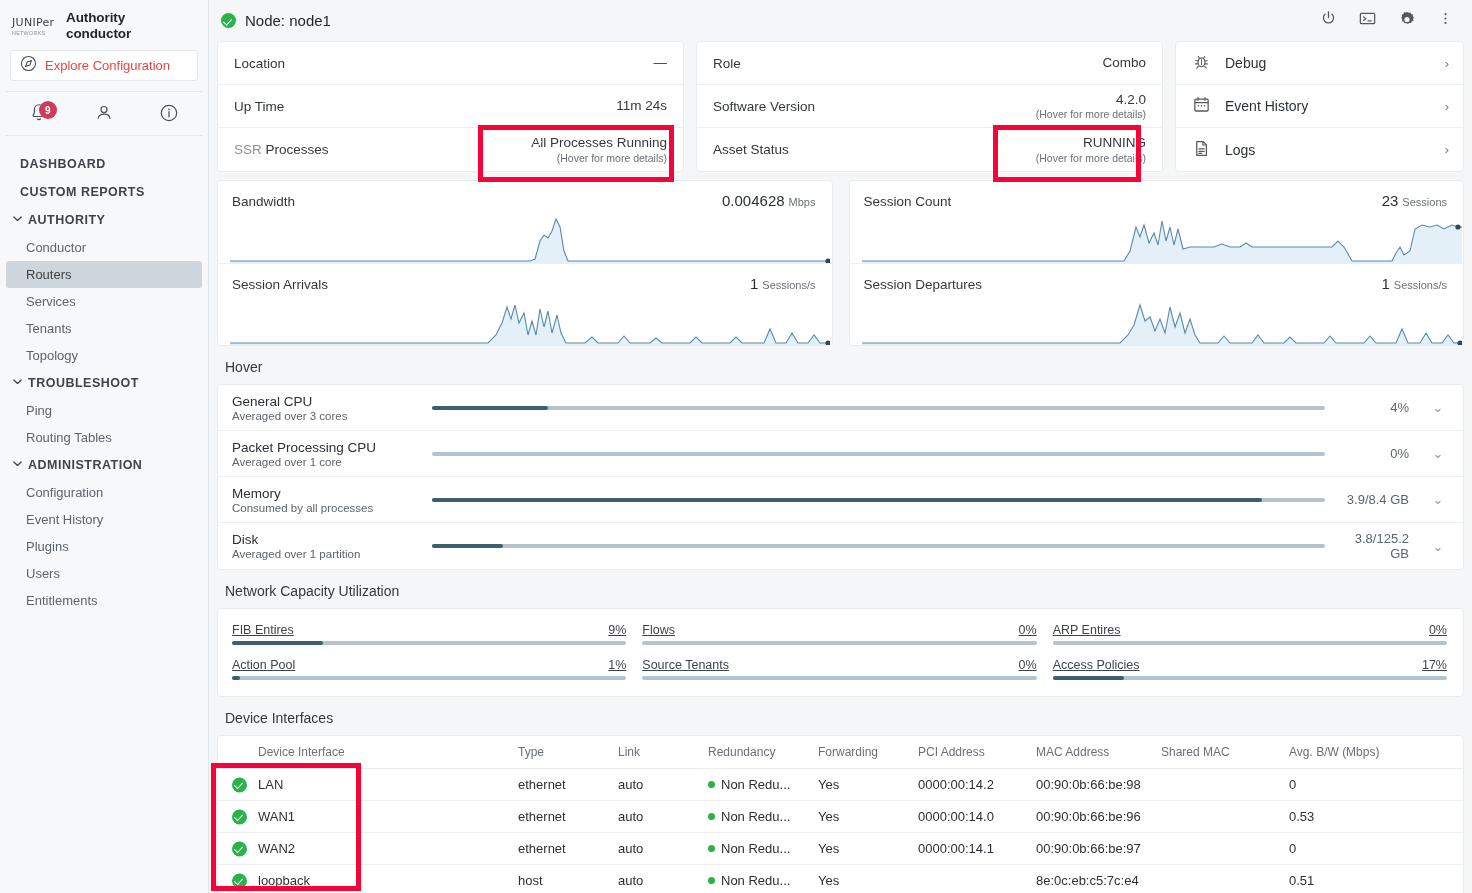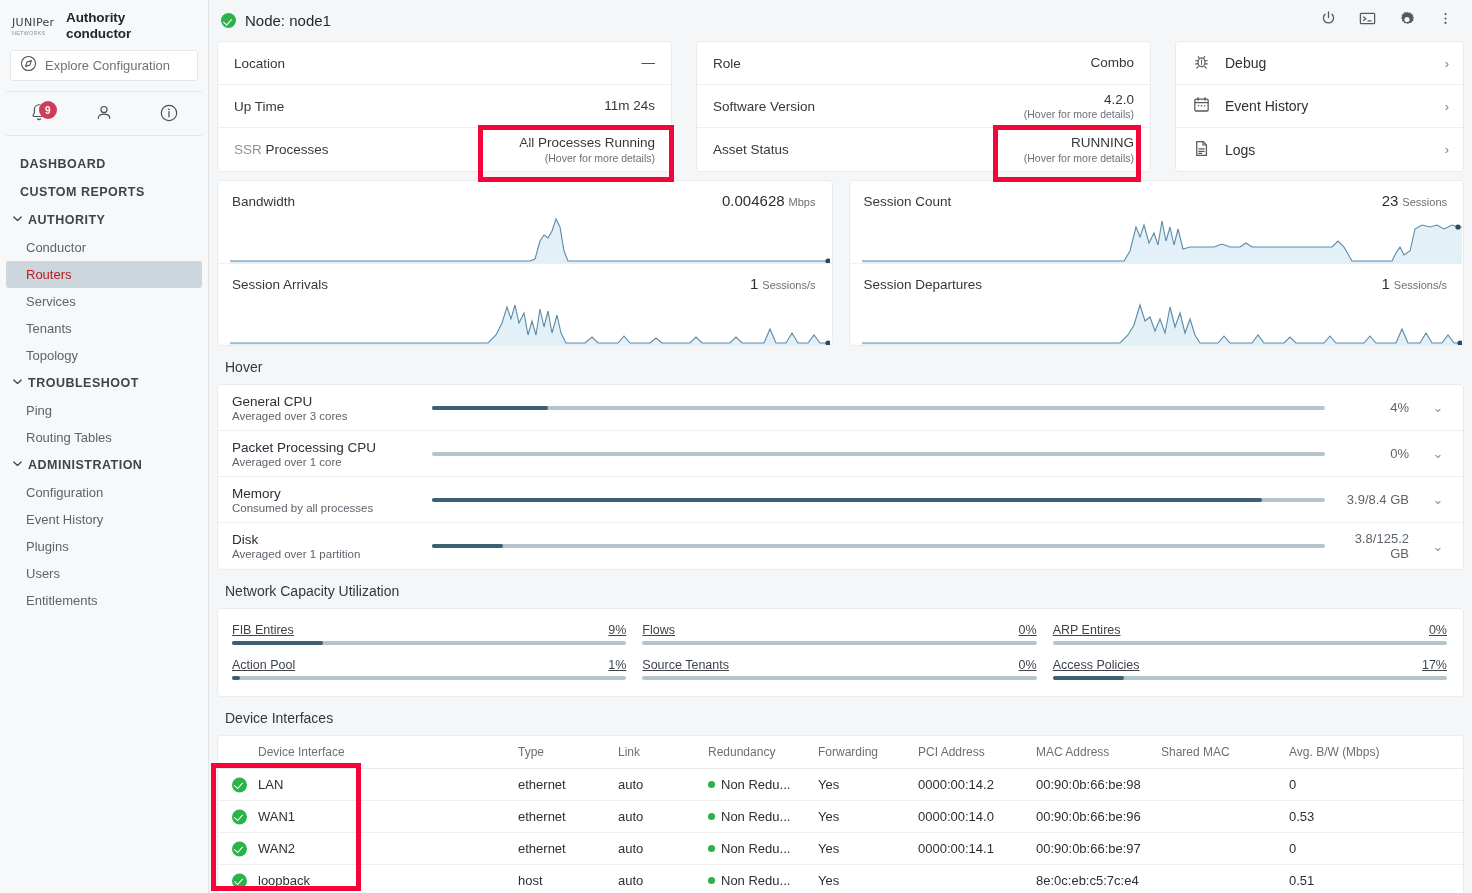--- a/index.html
+++ b/index.html
@@ -23,21 +23,21 @@
     font-family: "DejaVu Sans", sans-serif; font-weight: 400;
   }
   .brand-sub { font-size: 5.5px; color: #8d9399; letter-spacing: .2px; margin-top: 1px; }
   .brand-title { line-height: 1.18; }
   .brand-title div { font-size: 13.5px; font-weight: 700; color: #22262b; letter-spacing: -0.1px; }
   .search-wrap { padding: 0 10px 10px 10px; }
   .search-box {
     display: flex; align-items: center; gap: 8px; background: #fff;
     border: 1px solid #e4e7ea; border-radius: 3px; height: 31px; padding: 0 9px;
   }
-  .search-box .placeholder { color: #737373; font-size: 13px; text-align: center; }
+  .search-box .placeholder { color: #ef4444; font-size: 13px; text-align: center; }
   .icon-row {
     display: flex; align-items: center; justify-content: space-around;
     border-top: 1px solid #e4e7ea; border-bottom: 1px solid #e4e7ea;
     height: 45px; margin: 0 6px; position: relative;
   }
   .icon-btn { position: relative; width: 44px; display: flex; justify-content: center; align-items: center; }
   .badge {
     position: absolute; top: -1px; left: 22px; background: #cf3b5b; color: #fff;
     font-size: 10px; font-weight: 700; border-radius: 50%;
     width: 18px; height: 18px; display: flex; align-items: center; justify-content: center;
@@ -48,39 +48,39 @@
     padding: 7px 0 7px 20px;
   }
   .nav-group {
     font-size: 12.5px; font-weight: 700; color: #3f444a; letter-spacing: .5px;
     padding: 7px 0 7px 12px; display: flex; align-items: center; gap: 5px;
   }
   .nav-item {
     font-size: 13px; color: #5d646b; padding: 5px 0 5px 20px;
     margin: 0 6px; border-radius: 3px; line-height: 17px;
   }
-  .nav-item.active { background: #ccd6dc; color: #b91c1c; }
+  .nav-item.active { background: #ccd6dc; color: #404040; }
 
   
   .main { flex: 1; height: 893px; overflow: hidden; position: relative; }
   .topbar {
     height: 41px; display: flex; align-items: center;
     padding: 0 18px 0 12px; background: #f4f6f8;
   }
   .node-title { display: flex; align-items: center; gap: 9px; font-size: 15px; color: #25292e; }
   .topbar-icons { margin-left: auto; display: flex; align-items: center; gap: 20px; }
 
   .okcircle { width: 15px; height: 15px; border-radius: 50%; background: #2ab34a; position: relative; flex-shrink: 0; }
   .okcircle::after {
     content: ""; position: absolute; left: 4px; top: 3.5px; width: 4px; height: 7px;
     border: solid #fff; border-width: 0 1.8px 1.8px 0; transform: rotate(42deg);
   }
 
   .content { padding: 0 8px; }
-  .row-top { display: flex; gap: 24px; align-items: flex-start; }
+  .row-top { display: flex; gap: 12px; align-items: flex-start; }
 
   .card { background: #fff; border-radius: 4px; border: 1px solid #e9ecee; }
 
   .kv-table { flex: 1; }
   .kv-row {
     display: flex; align-items: center; height: 43px; padding: 0 16px;
     border-bottom: 1px solid #edeff1; font-size: 13.5px;
   }
   .kv-row:last-child { border-bottom: none; }
   .kv-key { color: #33383d; }

